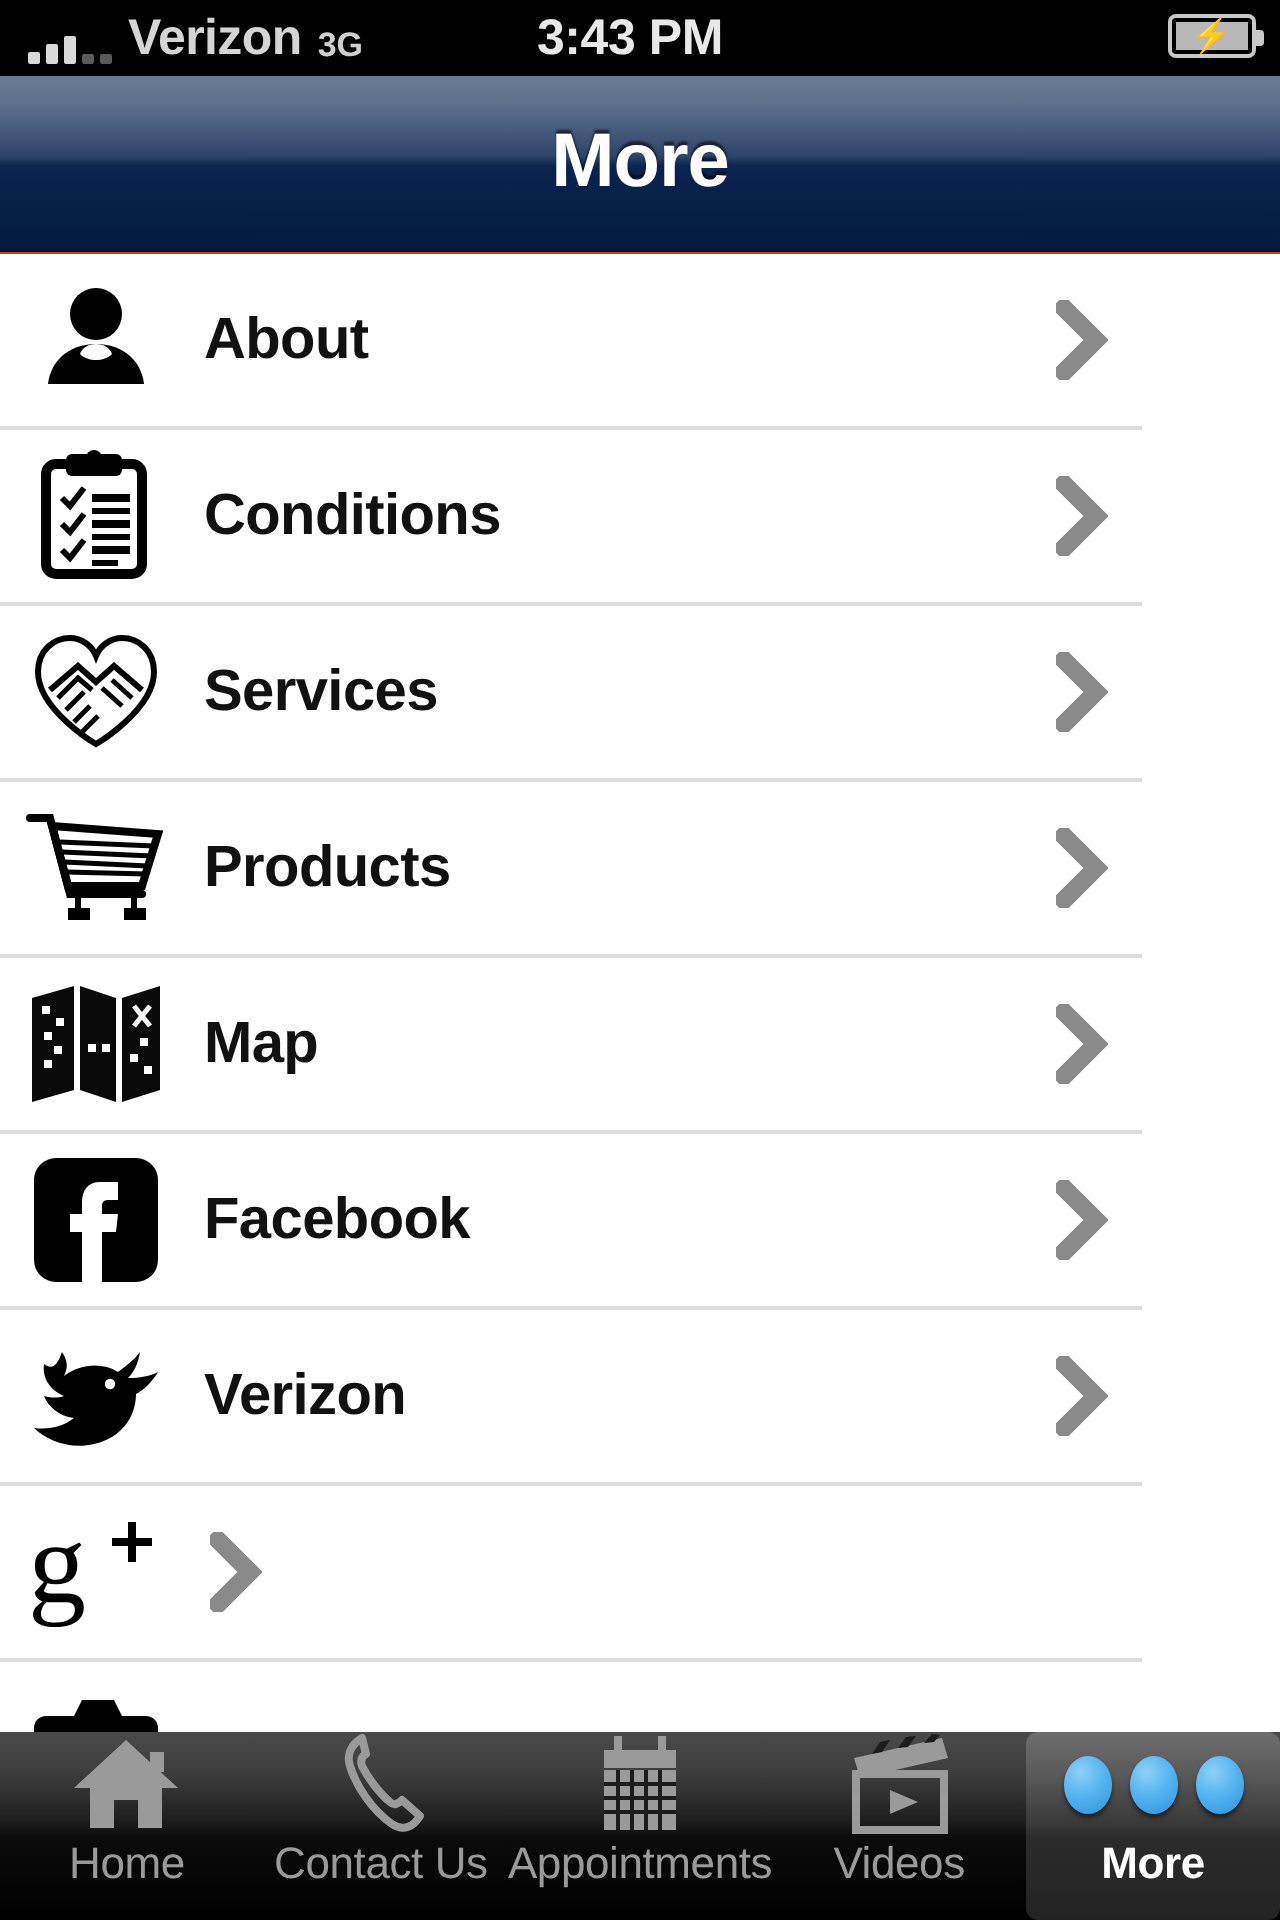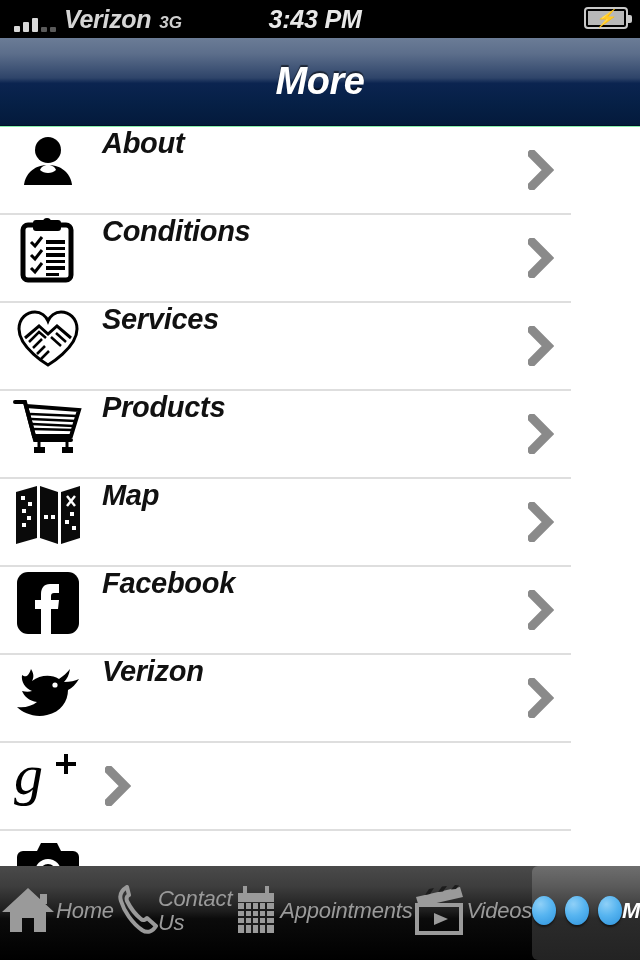--- a/index.html
+++ b/index.html
@@ -2,21 +2,21 @@
 <html><head>
 <meta charset="utf-8">
 <style>
   * { margin:0; padding:0; box-sizing:border-box; }
   html, body {
     width:640px; height:960px;
     font-family:"Liberation Sans", sans-serif;
     background:#ffffff;
     overflow:hidden;
   }
-  #app { position:relative; width:640px; height:960px; overflow:hidden; background:#86efac;font-style:italic; }
+  #app { position:relative; width:640px; height:960px; overflow:hidden; background:#c2410c; }
 
   
   .statusbar{
     position:absolute; top:0; left:0; width:640px; height:38px;
     background:#000; color:#d8d8d8;
     display:flex; align-items:center;
   }
   .sb-left{ display:flex; align-items:flex-end; gap:8px; padding-left:14px; }
   .signal{ display:flex; align-items:flex-end; gap:3px; height:18px; }
   .signal i{ display:block; width:6px; background:#d8d8d8; border-radius:1px; }
@@ -60,21 +60,21 @@
     text-shadow:0 -2px 1px rgba(0,0,0,0.55);
   }
 
   
   .list{
     position:absolute; top:127px; left:0; width:640px; height:739px;
     background:#fff; overflow:hidden;
   }
   .row{
     position:relative; height:88px; width:571px;
-    display:flex; 
+    display:flex; align-items:center;
     border-bottom:2px solid #dedede;
     background:#fff;
   }
   .row .icon{
     width:80px; min-width:80px; height:72px; margin-left:8px;
     display:flex; align-items:center; justify-content:center;
   }
   .row .label{
     font-size:29px; font-weight:bold; color:#111; letter-spacing:-0.3px;
     margin-left:14px; flex:1;
@@ -85,21 +85,21 @@
   .chev svg{ display:block; }
 
   
   .tabbar{
     position:absolute; bottom:0; left:0; width:640px; height:94px;
     background:linear-gradient(to bottom,#4a4a4a 0%, #3d3d3d 22%, #1d1d1d 48%, #0b0b0b 56%, #000000 100%);
     display:flex;
   }
   .tab{
     flex:1; position:relative;
-    display:flex; align-items:center; justify-content:center;
+    display:flex; flex-direction:column; align-items:center; justify-content:flex-start;
     padding-bottom:6px;
   }
   .tab.active{
     background:linear-gradient(to bottom,#6e6e6e 0%, #5a5a5a 22%, #3a3a3a 48%, #2b2b2b 56%, #232323 100%);
     border-radius:6px;
   }
   .tab .ticon{
     height:52px; display:flex; align-items:center; justify-content:center;
   }
   .tab .tlabel{

